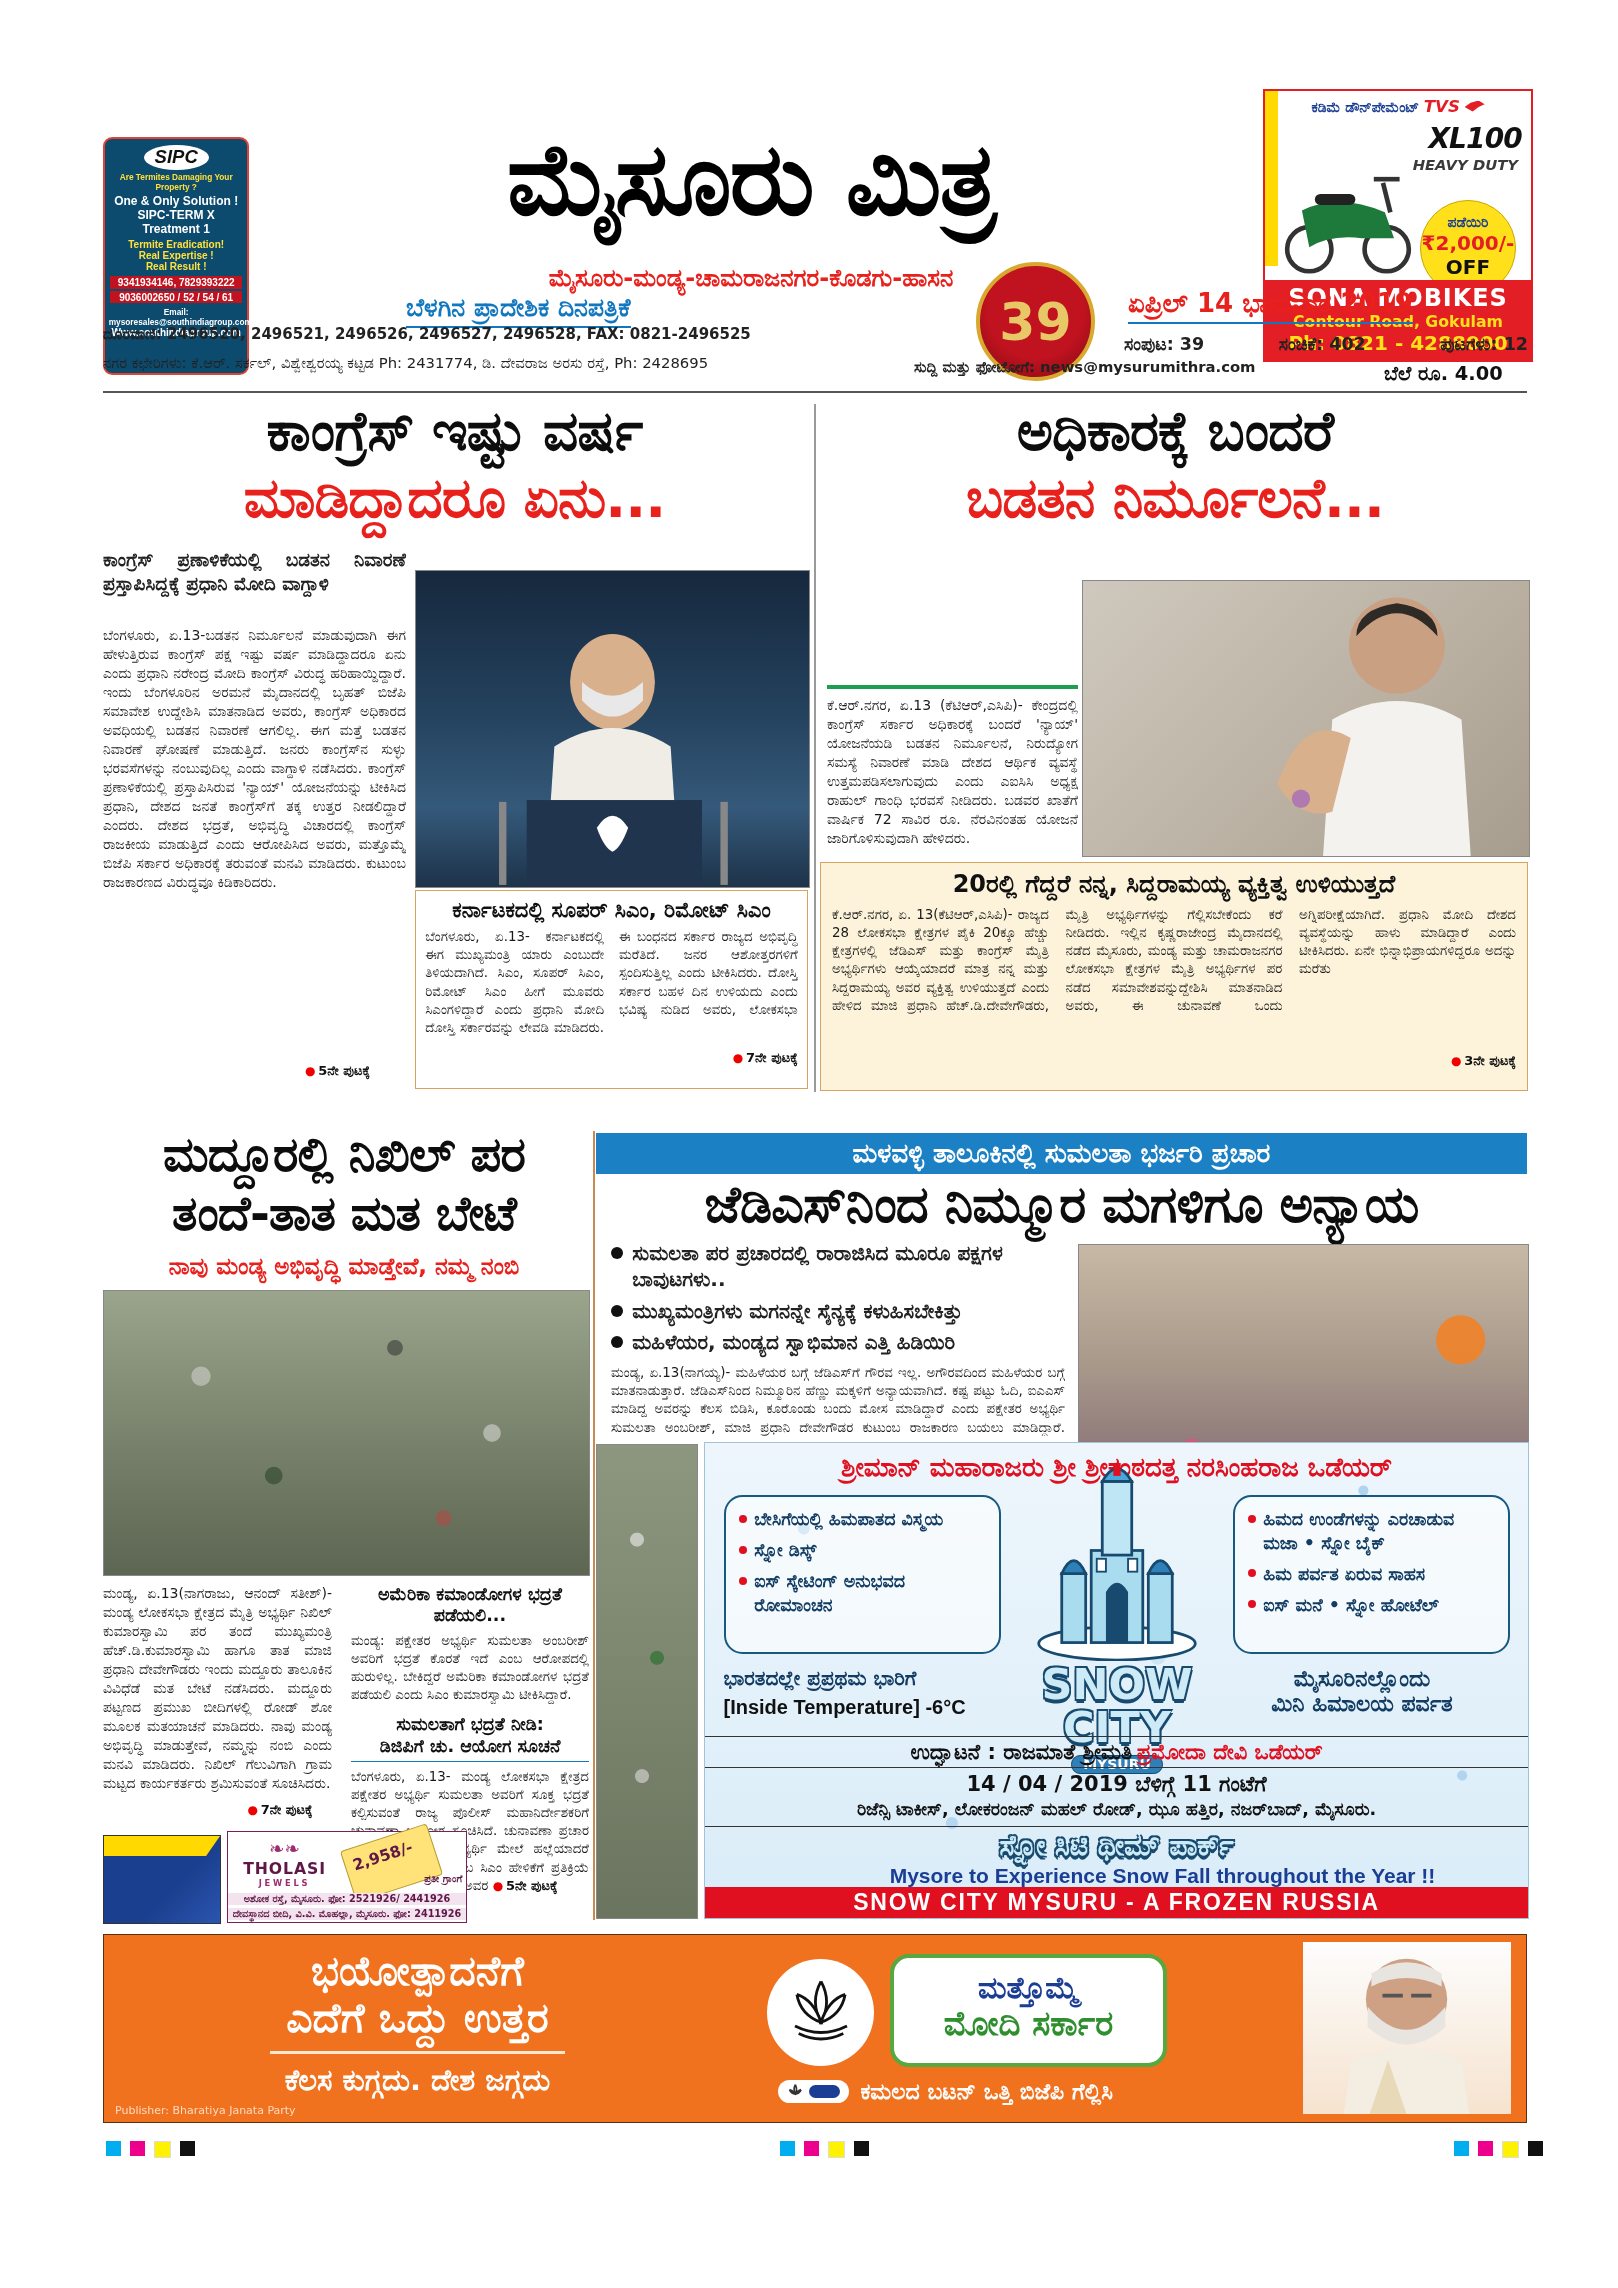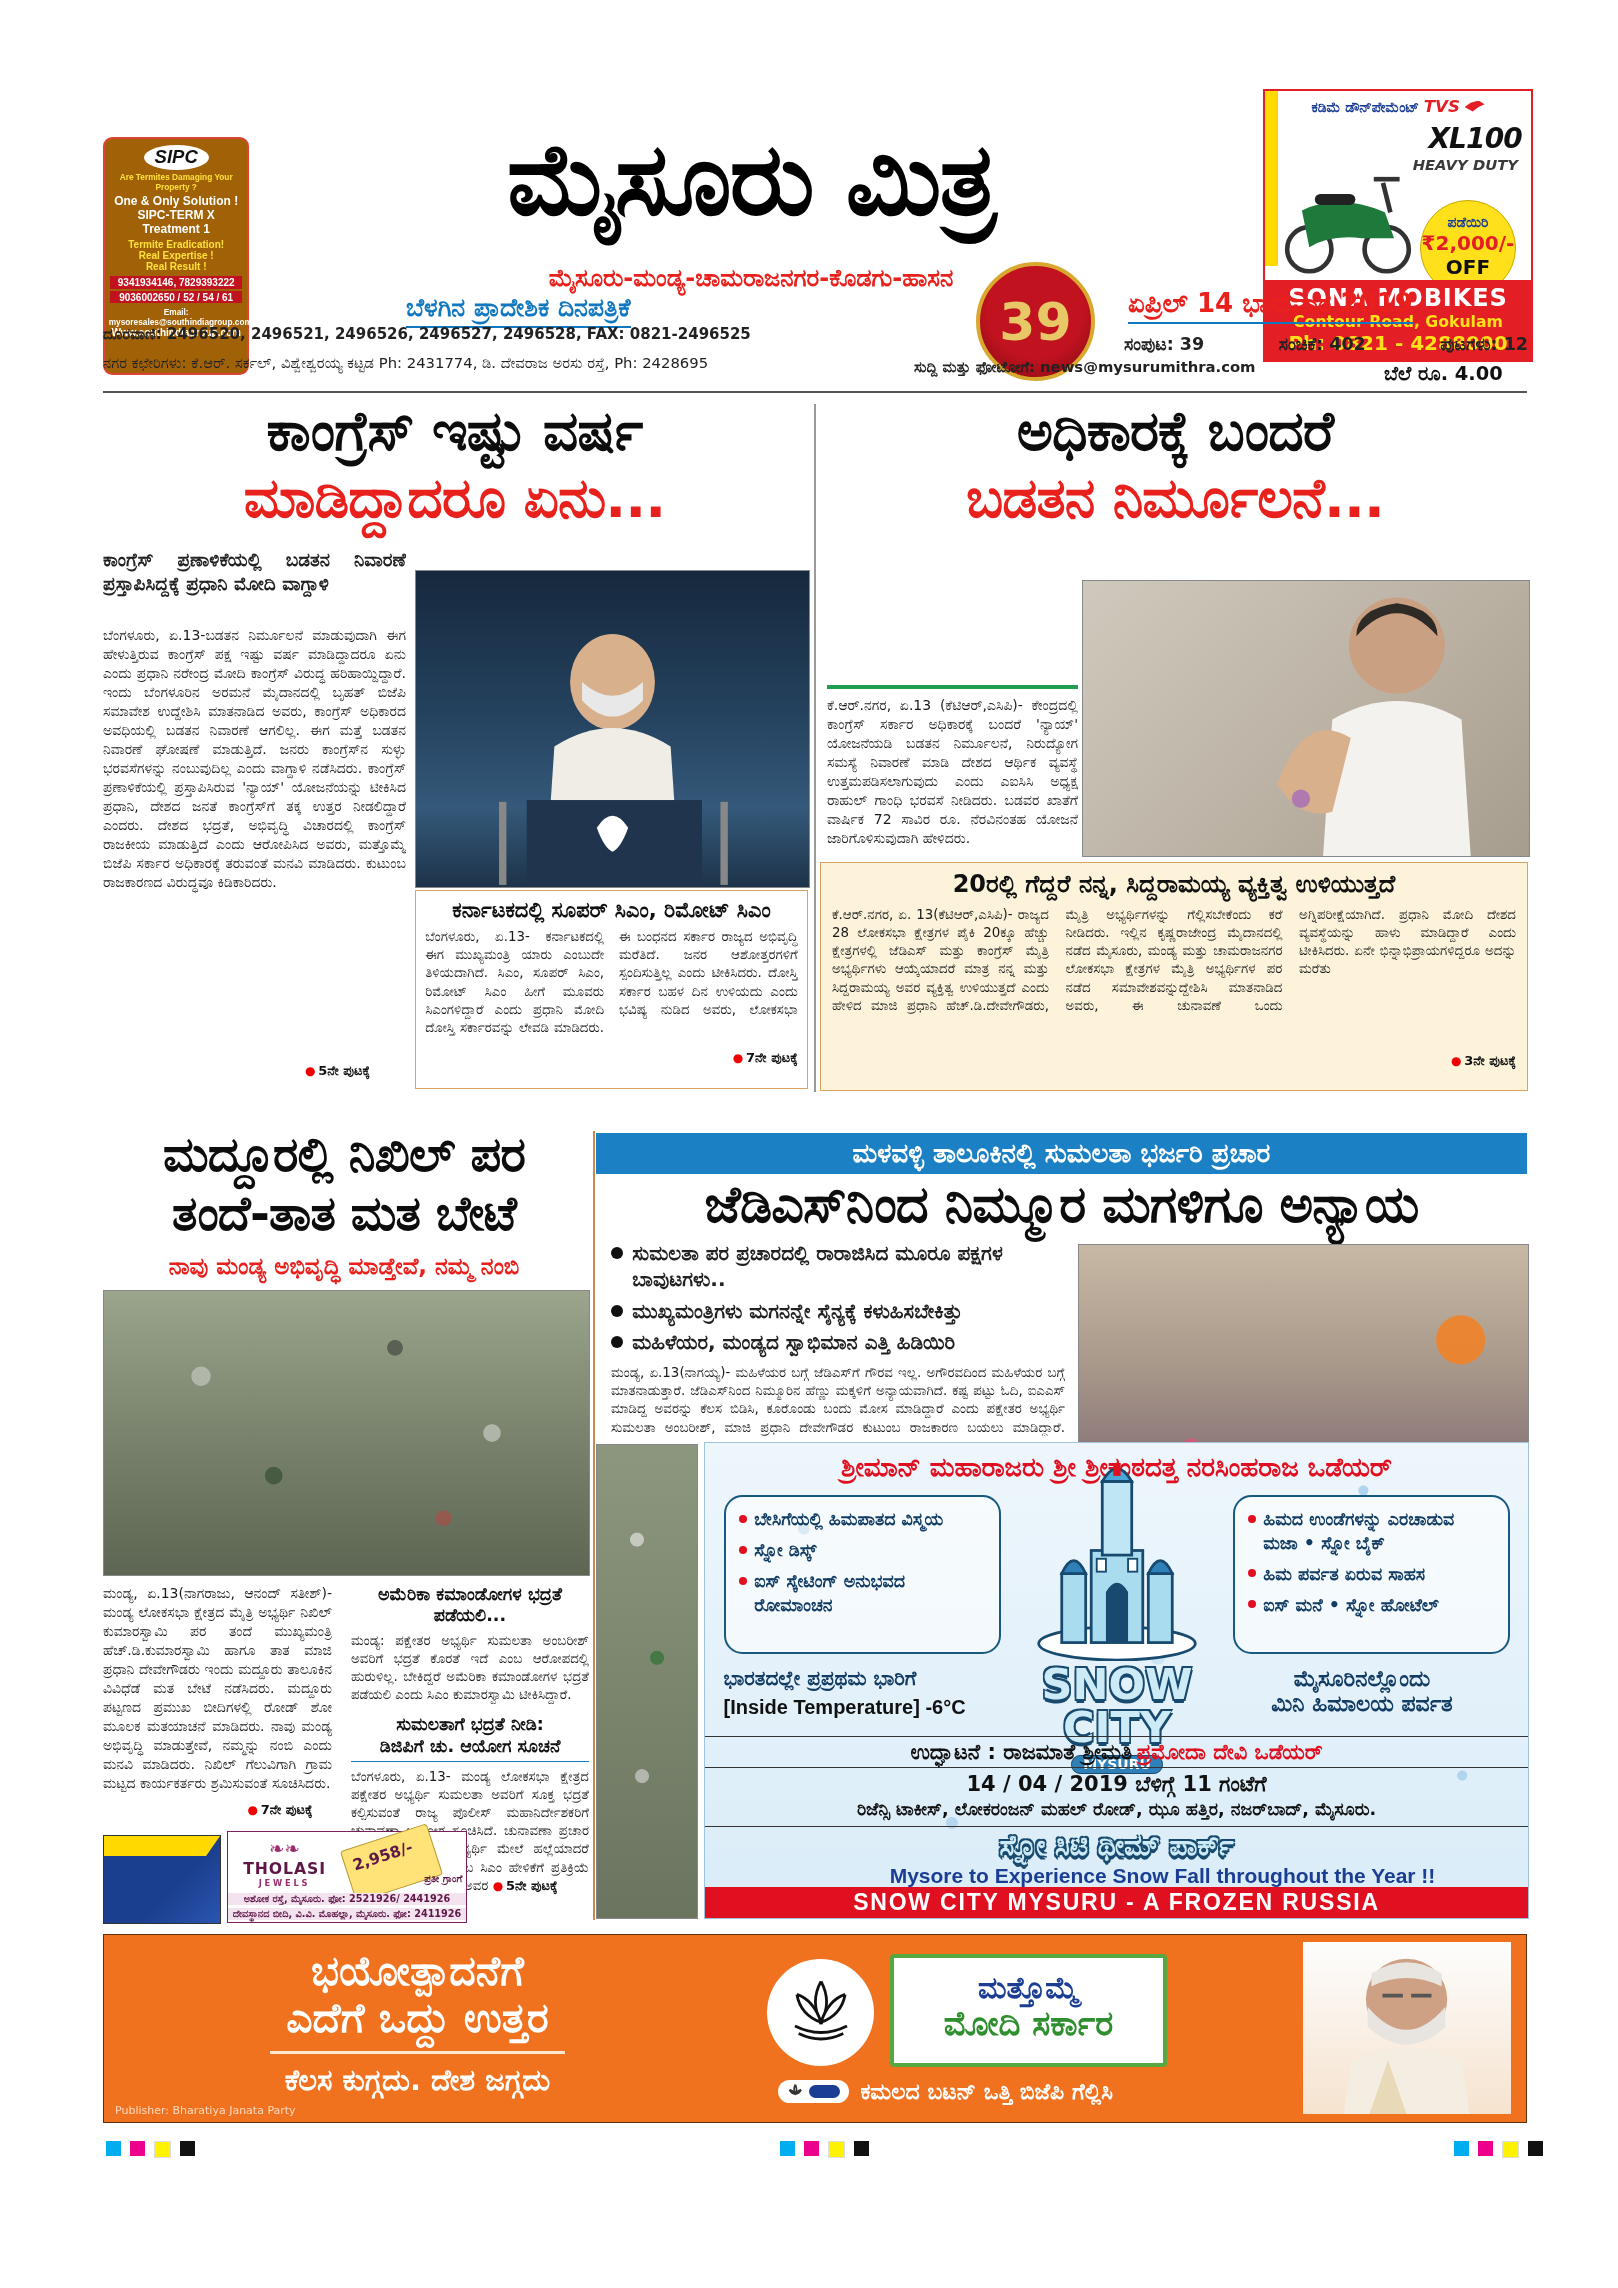--- a/index.html
+++ b/index.html
@@ -9,21 +9,21 @@
   .b{font-weight:bold;}
   .just{text-align:justify;}
   .clip{overflow:hidden;}
   .body-txt{font-size:14px;line-height:1.36;color:#1a1a1a;text-align:justify;}
   .head-black{font-weight:bold;color:#0d0d0d;letter-spacing:-0.9px;}
   .head-red{font-weight:bold;color:#e8211d;letter-spacing:-0.9px;}
   .jump{white-space:nowrap;font-weight:bold;font-size:13px;color:#111;}
   .jump .dot{color:#e00;font-size:12px;margin-right:2.8px;}
   .photo{border:0.9px solid #888;}
   
-  .sipc{background:#a16207;border:2.8px solid #d43;border-radius:9.2px;color:#fff;text-align:center;font-family:"Liberation Sans",sans-serif;}
+  .sipc{background:#0c4a6e;border:2.8px solid #d43;border-radius:9.2px;color:#fff;text-align:center;font-family:"Liberation Sans",sans-serif;}
   .sipc .oval{display:inline-block;background:#fff;color:#111;border-radius:50%;padding:1.8px 11px;font-weight:bold;font-size:18.5px;font-style:italic;}
   .tvs-ad{background:#fff;border:2.8px solid #e31e24;}
   .emblem{border-radius:50%;background:radial-gradient(circle at 50% 40%, #c1121f 55%, #7a0c12);border:4.6px solid #d8a92e;color:#e7c766;display:flex;align-items:center;justify-content:center;font-weight:bold;}
   .blue-underline{border-bottom:2.8px solid #1178c0;padding-bottom:3px;}
   .rbullet{display:flex;gap:9.2px;margin-bottom:9.2px;}
   .rbullet .sq{flex:0 0 10px;width:10px;height:10px;background:#0a8f4e;margin-top:7.4px;}
   .kbullet{display:flex;gap:9.2px;margin-bottom:5.5px;}
   .kbullet .ci{flex:0 0 12px;width:12px;height:12px;border-radius:50%;background:#111;margin-top:7.4px;}
   .tanbox{border:1.8px solid #d8a35f;background:#fff;}
   .creambox{border:1.8px solid #d8a35f;background:#fcf3da;}
@@ -362,21 +362,21 @@
     <div class="abs" style="left:663px;top:24px;width:107px;height:107px;border-radius:50%;background:#fff;display:flex;align-items:center;justify-content:center;">
       <svg width="78" height="78" viewBox="0 0 84 84">
         <path d="M42 8 Q30 30 42 52 Q54 30 42 8" fill="#fff" stroke="#111" stroke-width="3"></path>
         <path d="M16 22 Q20 44 42 52 Q34 28 16 22" fill="#fff" stroke="#111" stroke-width="3"></path>
         <path d="M68 22 Q64 44 42 52 Q50 28 68 22" fill="#fff" stroke="#111" stroke-width="3"></path>
         <path d="M14 56 Q42 70 70 56" fill="none" stroke="#111" stroke-width="3"></path>
         <path d="M18 64 Q42 76 66 64" fill="none" stroke="#111" stroke-width="3"></path>
       </svg>
     </div>
 
-    <div class="abs ctr" style="left:786px;top:18.5px;width:277px;height:113px;background:#fff;border:4.6px solid #57a83e;border-radius:4px;box-sizing:border-box;padding-top:13px;">
+    <div class="abs ctr" style="left:786px;top:18.5px;width:277px;height:113px;background:#fff;border:4.6px solid #57a83e;border-radius:19px;box-sizing:border-box;padding-top:13px;">
       <div class="b" style="font-size:30px;color:#1b3e94;line-height:1.1;">ಮತ್ತೊಮ್ಮೆ</div>
       <div class="b" style="font-size:34px;color:#2f8f2f;line-height:1.15;">ಮೋದಿ ಸರ್ಕಾರ</div>
     </div>
 
     <div class="abs" style="left:674px;top:144px;display:flex;align-items:center;gap:11px;">
       <span style="display:inline-flex;align-items:center;gap:5.5px;background:#fff;border-radius:13px;padding:2.8px 9.2px;">
         <svg width="16.6" height="16.6" viewBox="0 0 20 20">
             <path d="M10 2 Q7 8 10 13 Q13 8 10 2" fill="none" stroke="#333" stroke-width="2"></path>
             <path d="M3 8 Q5 13 10 13 Q7 9 3 8" fill="none" stroke="#333" stroke-width="2"></path>
             <path d="M17 8 Q15 13 10 13 Q13 9 17 8" fill="none" stroke="#333" stroke-width="2"></path>

